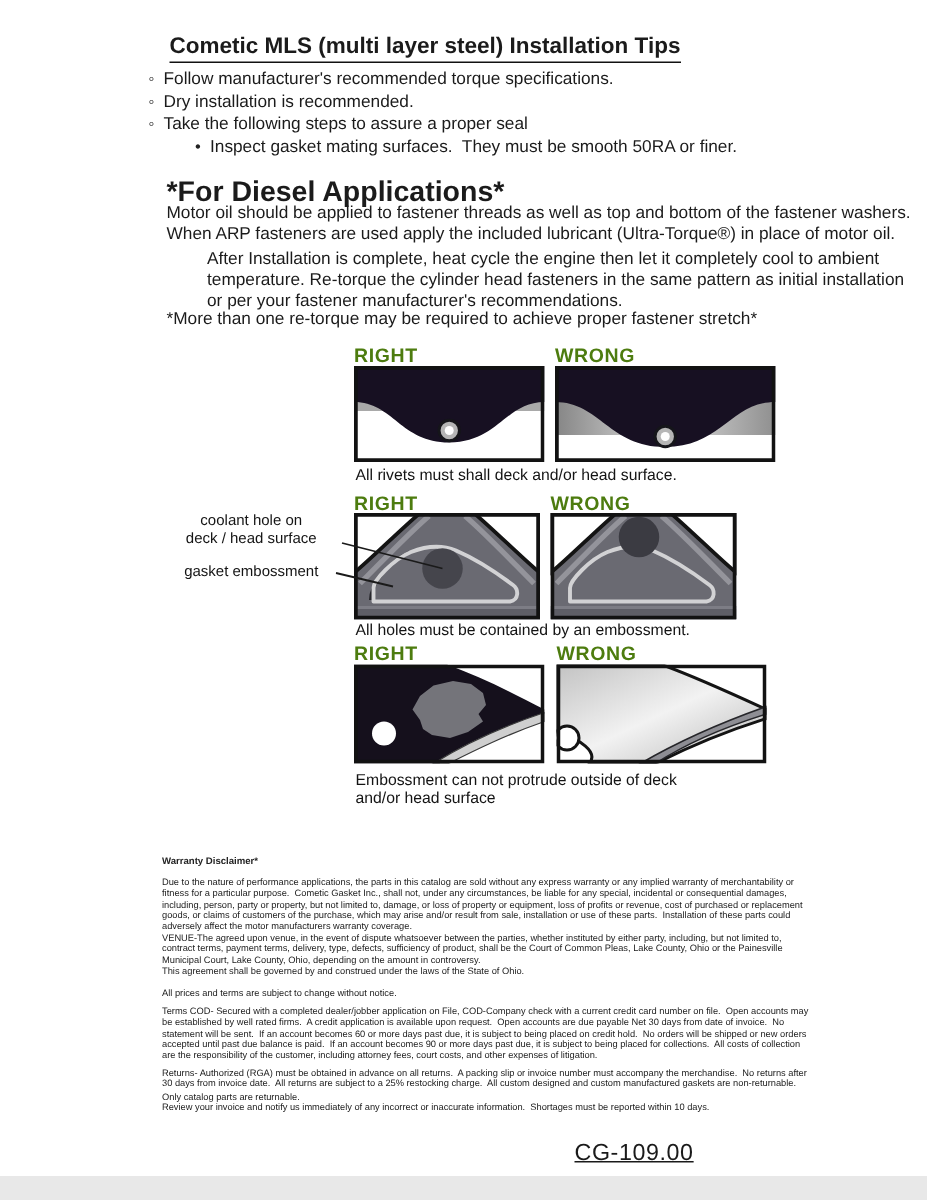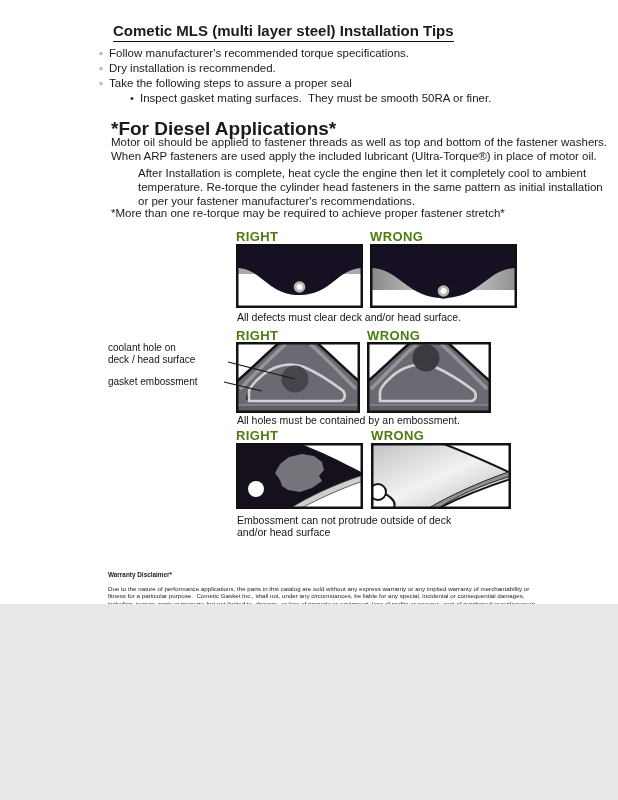--- a/index.html
+++ b/index.html
@@ -1,37 +1,37 @@
 <!DOCTYPE html>
 <html><head>
 <meta charset="utf-8">
 <style>
   html,body { margin:0; padding:0; background:#e8e8e8; }
   .page {
-    position:relative; width:618px; height:604px; margin:0 auto;
+    position:relative; width:618px; height:784px; margin:0 auto;
     background:#ffffff; overflow:hidden;
     font-family:"Liberation Sans", sans-serif; color:#1b1b1b;
   }
   .abs { position:absolute; }
   .t { white-space:pre; }
 
   .title {
     top:22px; left:113px; font-size:15px; font-weight:bold;
     border-bottom:1.5px solid #111; padding-bottom:2px; display:inline-block;
   }
   .bullet-row { font-size:11.5px; line-height:14px; }
   .bullet-mark { display:inline-block; width:10px; font-size:11px; color:#222; }
 
   .diesel-heading { top:118px; left:111px; font-size:19px; font-weight:bold; }
   .body-para { left:111px; font-size:11.5px; line-height:14.2px; }
 
   .diag-label { font-size:13px; font-weight:bold; letter-spacing:0.4px; text-align:left; color:#4d7c0f; }
   .diag-caption { font-size:10.5px; line-height:12px; color:#141414; }
   .diag-box { line-height:0; }
-  .annot { font-size:10px; line-height:11.5px; text-align:left; color:#141414; }
+  .annot { font-size:10px; line-height:11.5px; text-align:center; color:#141414; }
 
   .legal { left:108px; font-size:6.2px; line-height:7.3px; color:#222; }
   .legal-heading { font-weight:bold; font-size:6.4px; }
   .page-number { top:760px; left:383px; font-size:15.5px; letter-spacing:0.4px; color:#1a1a1a;text-decoration:underline; }
 </style>
 </head>
 <body>
 
 <div class="page">
 
@@ -73,21 +73,21 @@
         </linearGradient>
       </defs>
       <rect x="0" y="0" width="147" height="64" fill="#ffffff"></rect>
       <rect x="0" y="0" width="147" height="46" fill="url(#g1)"></rect>
       <path d="M0,0 H147 V24 C117,24 111,54 73.5,54 C36,54 30,24 0,24 Z" fill="#171022"></path>
       <circle cx="73.5" cy="47" r="6.8" fill="#b5b5b5" stroke="#15151a" stroke-width="2"></circle>
       <circle cx="73.5" cy="47" r="3" fill="#fdfdfd"></circle>
       <rect x="1.25" y="1.25" width="144.5" height="61.5" fill="none" stroke="#121212" stroke-width="2.5"></rect>
     </svg>
   </div>
-  <div class="abs diag-caption t" style="top:311px; left:237px;">All defects must clear deck and/or head surface.</div>
+  <div class="abs diag-caption t" style="top:311px; left:237px;">All rivets must shall deck and/or head surface.</div>
 
   <div class="abs diag-label" style="top:328px; left:236px; width:124px;">RIGHT</div>
   <div class="abs diag-label" style="top:328px; left:367px; width:124px;">WRONG</div>
 
   <div class="abs annot t" style="top:342px; left:108px; width:119px;">coolant hole on
 deck / head surface</div>
   <div class="abs annot t" style="top:376px; left:108px; width:119px;">gasket embossment</div>
 
   <div class="abs diag-box" style="top:342px; left:236px;">
     <svg width="124" height="71" viewBox="0 0 124 71">

